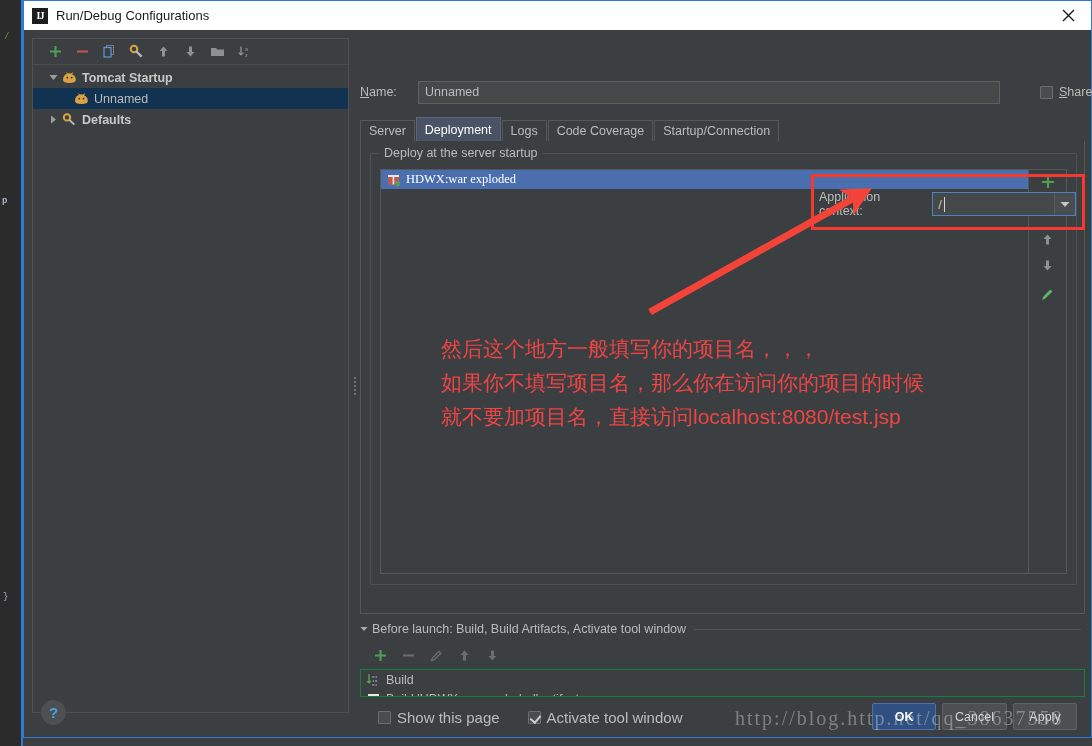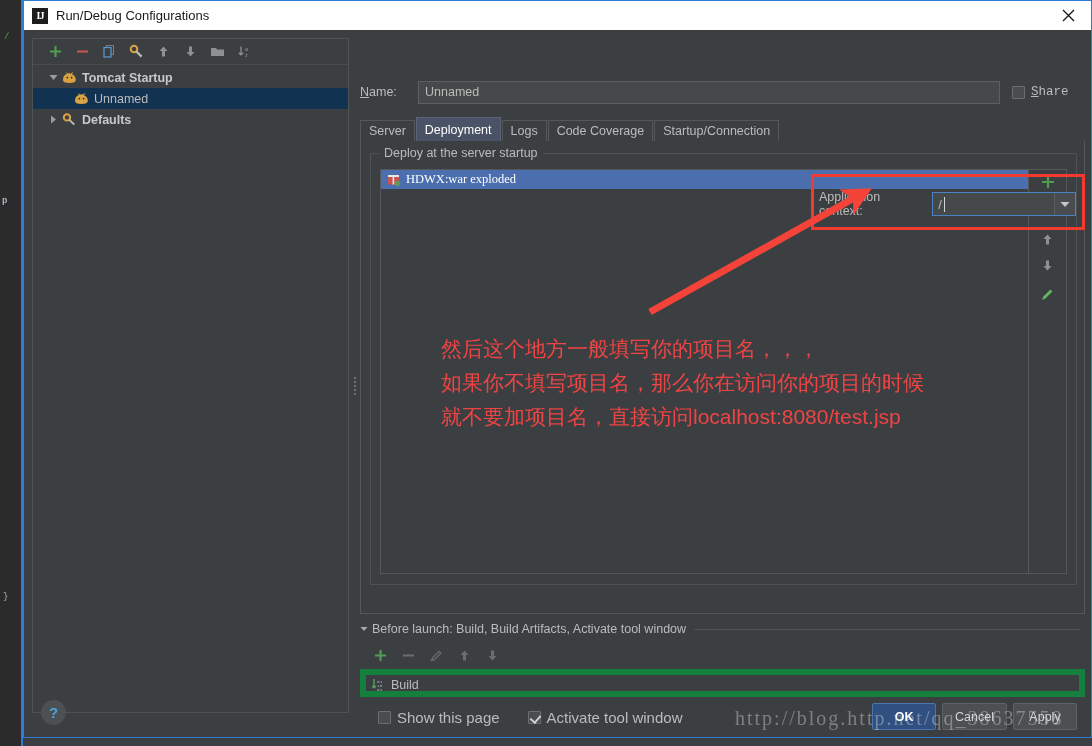--- a/index.html
+++ b/index.html
@@ -163,23 +163,22 @@
     background: #45494a;
     border: 1px solid #5e6060;
     color: #bbbbbb;
     font-size: 12.5px;
     font-family: "Liberation Sans", sans-serif;
     padding: 0 6px;
     outline: none;
   }
   #share-wrap {
     display: flex; align-items: center;
-    margin-left: 12px;
-    cursor: pointer;
-    font-family: Liberation Mono, monospace;
+    margin-left: 40px;
+    cursor: pointer;
   }
   .cbox {
     width: 13px; height: 13px;
     background: #4a4d4f;
     border: 1px solid #6b6e70;
     border-radius: 1px;
     position: relative;
     flex: 0 0 13px;
   }
   .cbox.checked::after {
@@ -347,21 +346,21 @@
   }
   #bl-toolbar {
     display: flex; align-items: center;
     gap: 11px;
     height: 24px;
     padding-left: 12px;
     margin-top: 6px;
   }
   #bl-list {
     margin-top: 2px;
-    border: 6px solid #15803d;
+    border: 1px solid #15803d;
     height: 28px;
     overflow: hidden;
     background: #3c3f41;
   }
   .bl-row {
     height: 19px;
     display: flex; align-items: center;
     font-size: 12.5px; color: #bbbbbb;
     padding-left: 4px;
     cursor: pointer;

